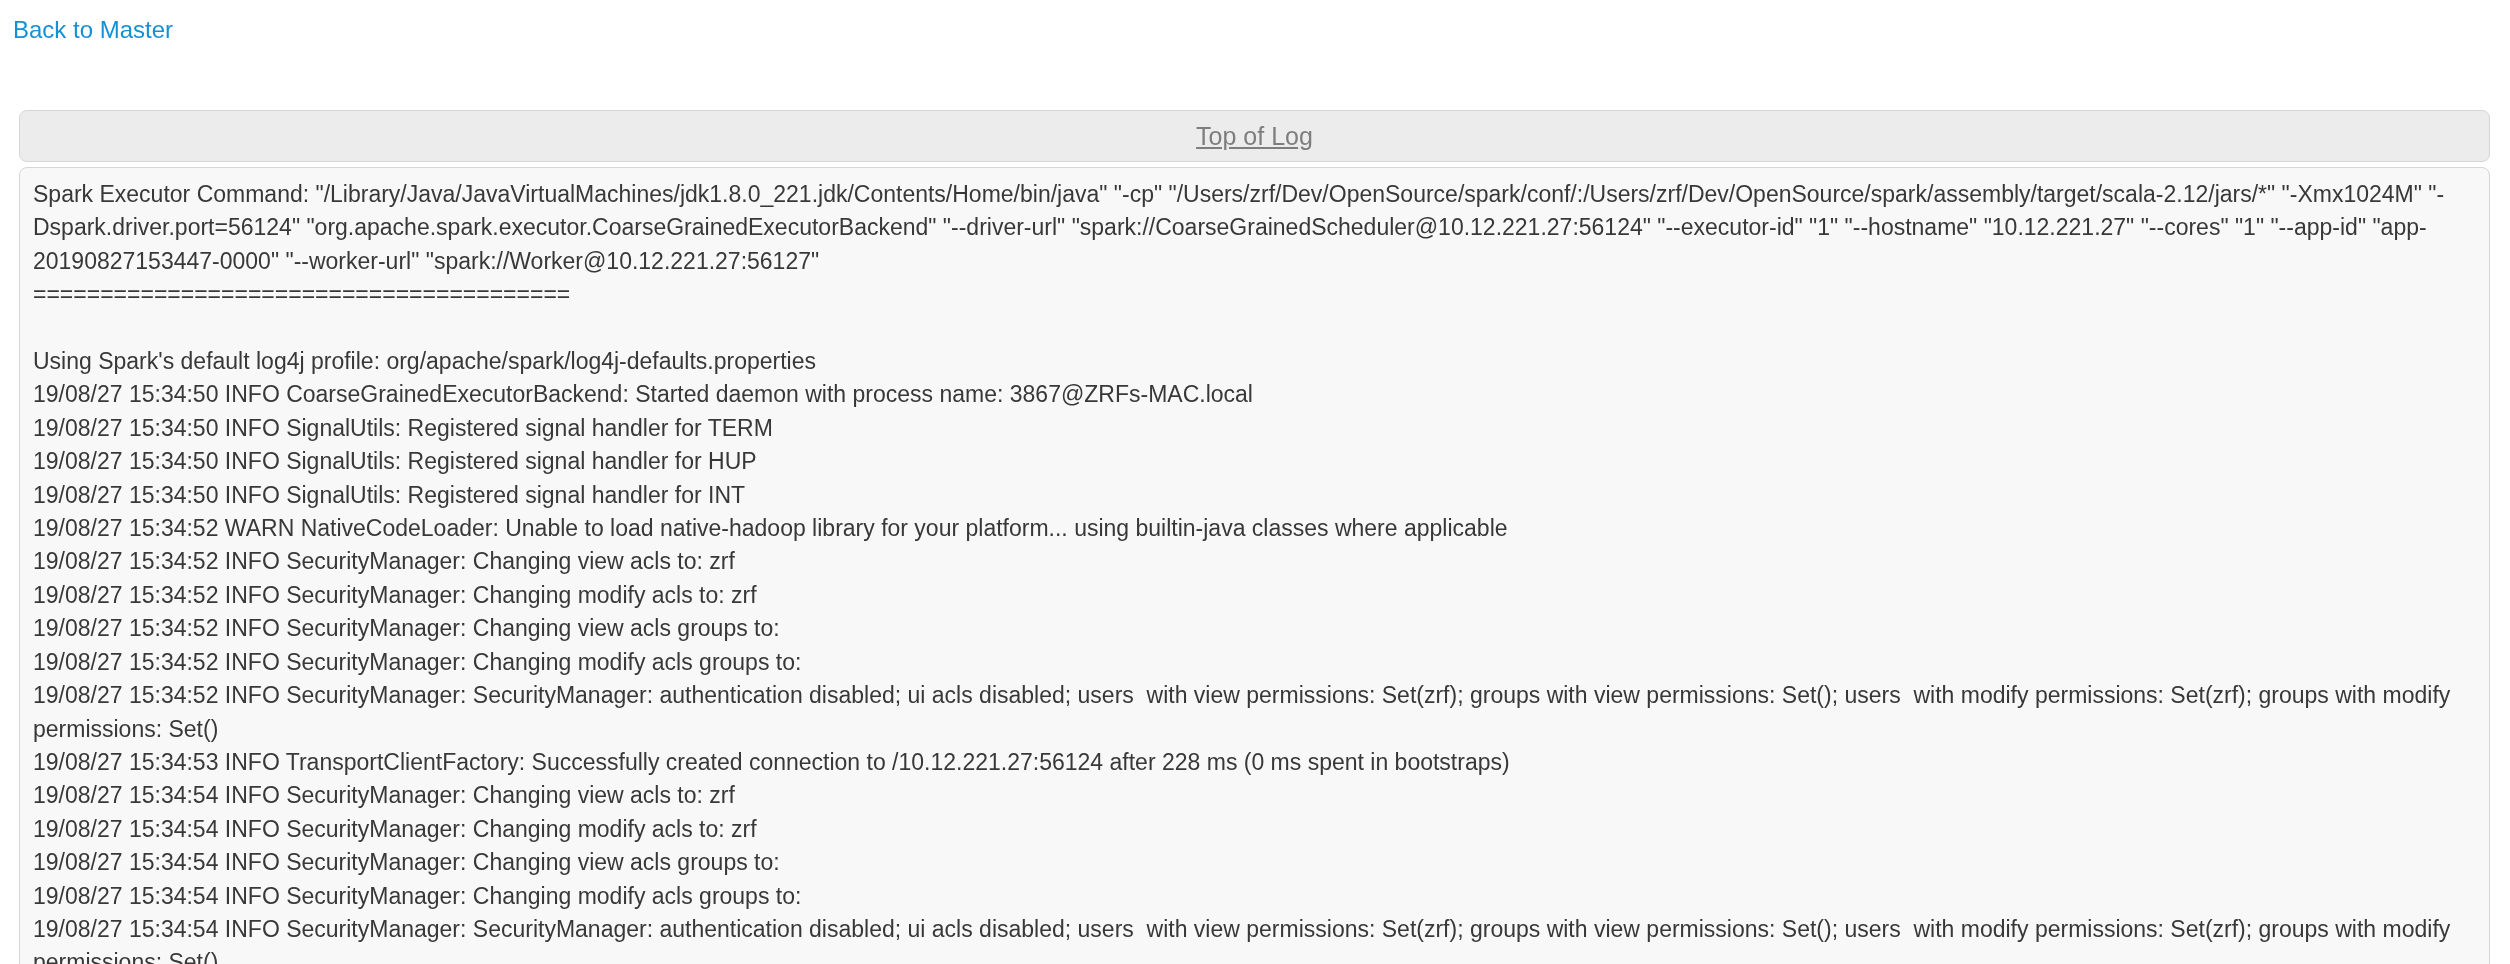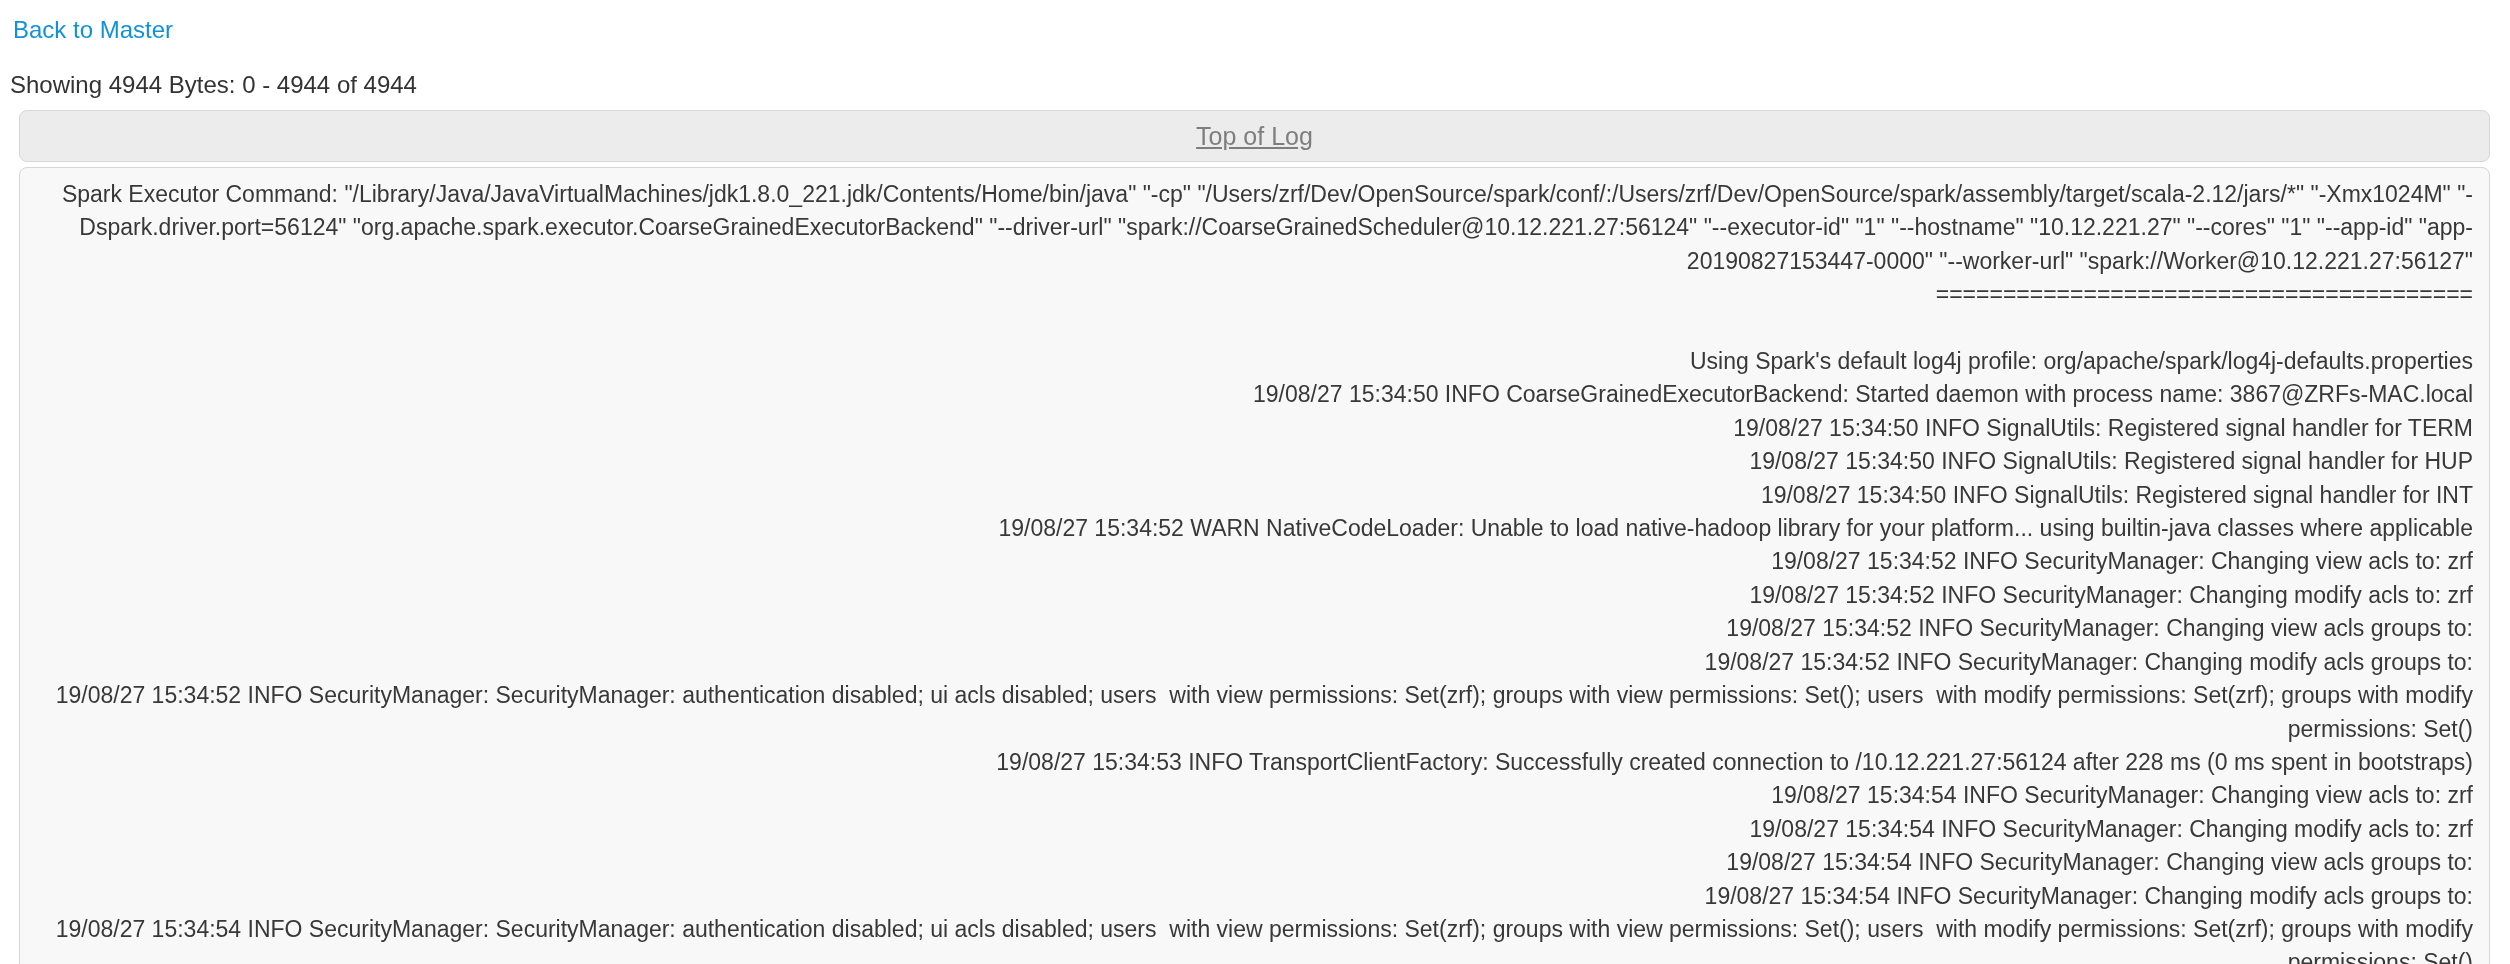--- a/index.html
+++ b/index.html
@@ -8,21 +8,20 @@
     background: #ffffff;
     width: 2510px;
     height: 964px;
     overflow: hidden;
     font-family: "Liberation Sans", sans-serif;
   }
   .page {
     position: relative;
     width: 2510px;
     height: 960px;
-    text-align: right;
   }
   .back-link {
     position: absolute;
     left: 13px;
     top: 16px;
     font-size: 24px;
     line-height: 28px;
     color: #1291d9;
     text-decoration: none;
     cursor: pointer;
@@ -77,21 +76,20 @@
     word-wrap: break-word;
   }
 </style>
 </head>
 <body>
 
 <div class="page">
 
   <a class="back-link">Back to Master</a>
 
-  <div class="byte-info">Showing 4944 Bytes: 0 - 4944 of 4944</div>
 
   <div class="log-header-bar">
     <span class="log-header-label">Top of Log</span>
   </div>
 
   <div class="log-panel">
     <pre class="log-content">Spark Executor Command: "/Library/Java/JavaVirtualMachines/jdk1.8.0_221.jdk/Contents/Home/bin/java" "-cp" "/Users/zrf/Dev/OpenSource/spark/conf/:/Users/zrf/Dev/OpenSource/spark/assembly/target/scala-2.12/jars/*" "-Xmx1024M" "-Dspark.driver.port=56124" "org.apache.spark.executor.CoarseGrainedExecutorBackend" "--driver-url" "spark://CoarseGrainedScheduler@10.12.221.27:56124" "--executor-id" "1" "--hostname" "10.12.221.27" "--cores" "1" "--app-id" "app-20190827153447-0000" "--worker-url" "spark://Worker@10.12.221.27:56127"
 ========================================
 
 Using Spark's default log4j profile: org/apache/spark/log4j-defaults.properties

